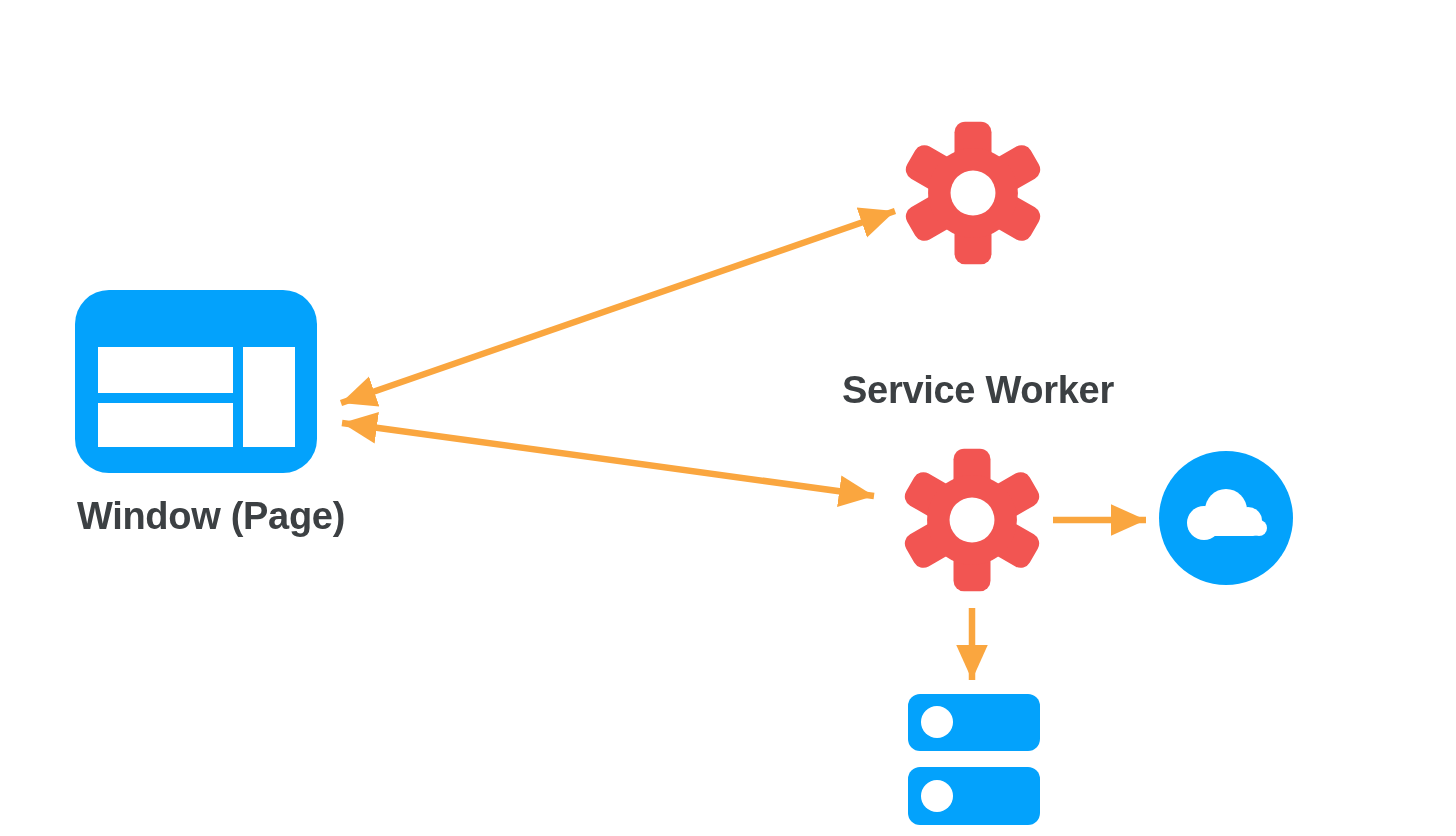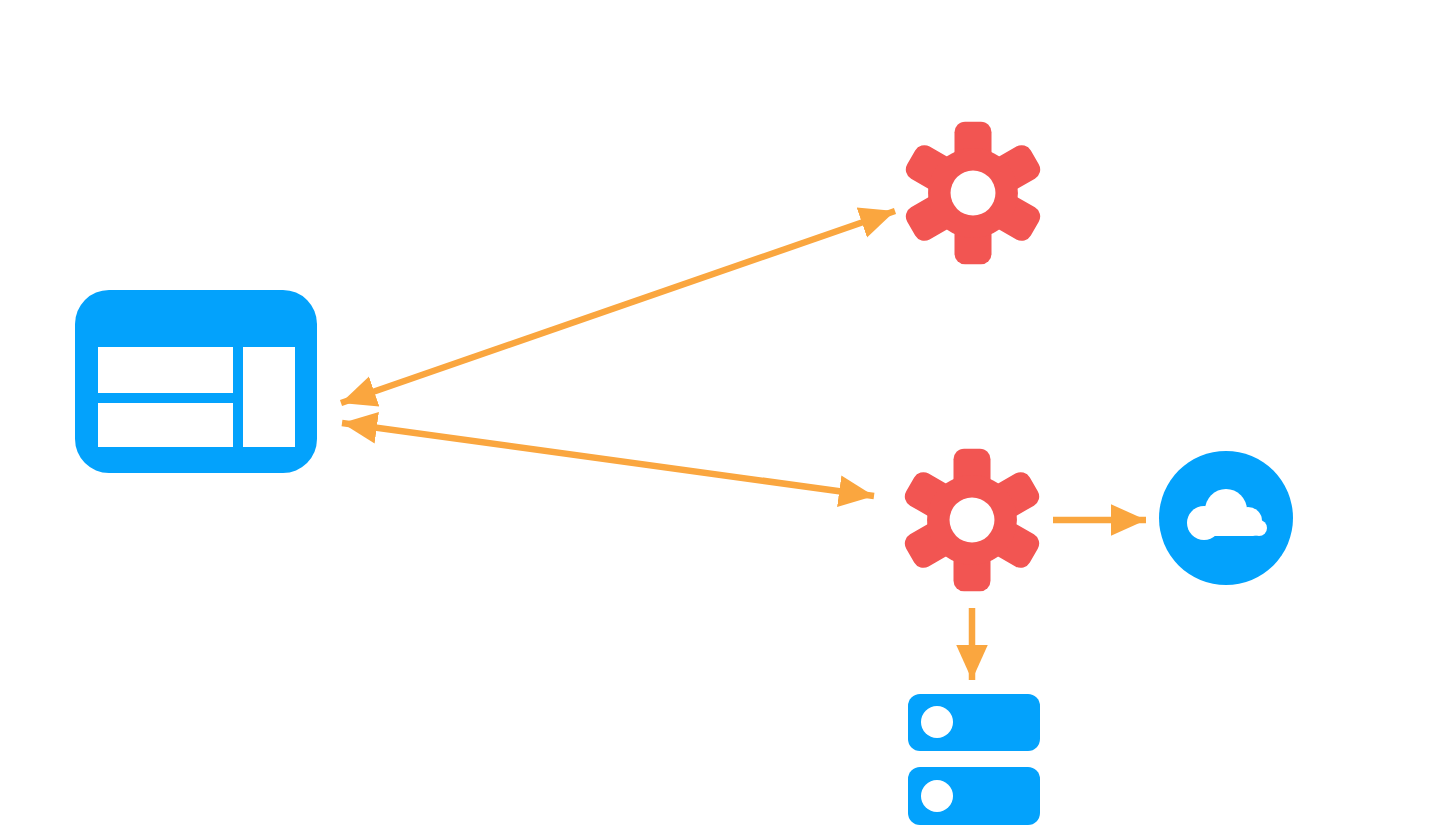--- a/index.html
+++ b/index.html
@@ -72,21 +72,23 @@
 
   <div class="abs" style="left:75px; top:290px;">
     <svg width="242" height="183" viewBox="0 0 242 183">
       <rect x="0" y="0" width="242" height="183" rx="34" class="fill-blue"></rect>
       <rect x="23" y="57" width="135" height="46" class="fill-white"></rect>
       <rect x="23" y="113" width="135" height="44" class="fill-white"></rect>
       <rect x="168" y="57" width="52" height="100" class="fill-white"></rect>
     </svg>
   </div>
 
+  <div class="node-label" style="left:41px; top:494px;">Window (Page)</div>
 
+  <div class="node-label" style="left:808px; top:368px;">Service Worker</div>
 
   <div class="abs" style="left:898px; top:446px;">
     <svg width="148" height="148" viewBox="-6 -6 112 112">
       <g class="fill-red">
         <rect x="36" y="-4" width="28" height="108" rx="8"></rect>
         <rect x="36" y="-4" width="28" height="108" rx="8" transform="rotate(60 50 50)"></rect>
         <rect x="36" y="-4" width="28" height="108" rx="8" transform="rotate(120 50 50)"></rect>
         <circle cx="50" cy="50" r="34"></circle>
       </g>
       <circle cx="50" cy="50" r="17" class="fill-white"></circle>

